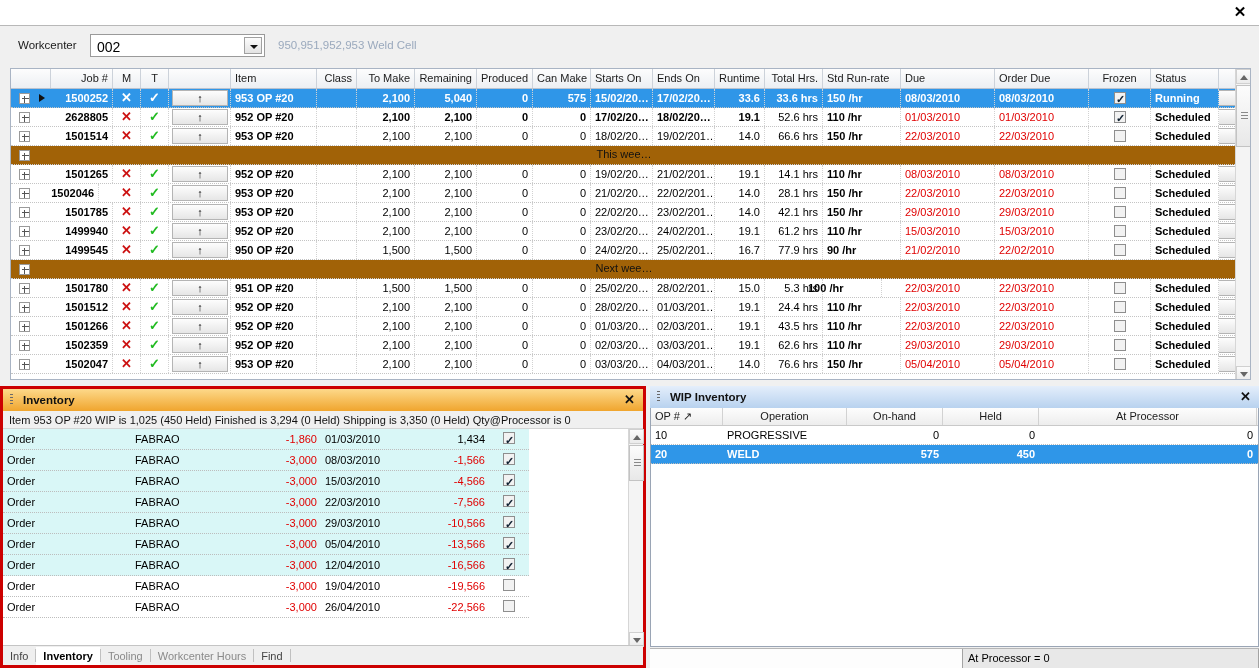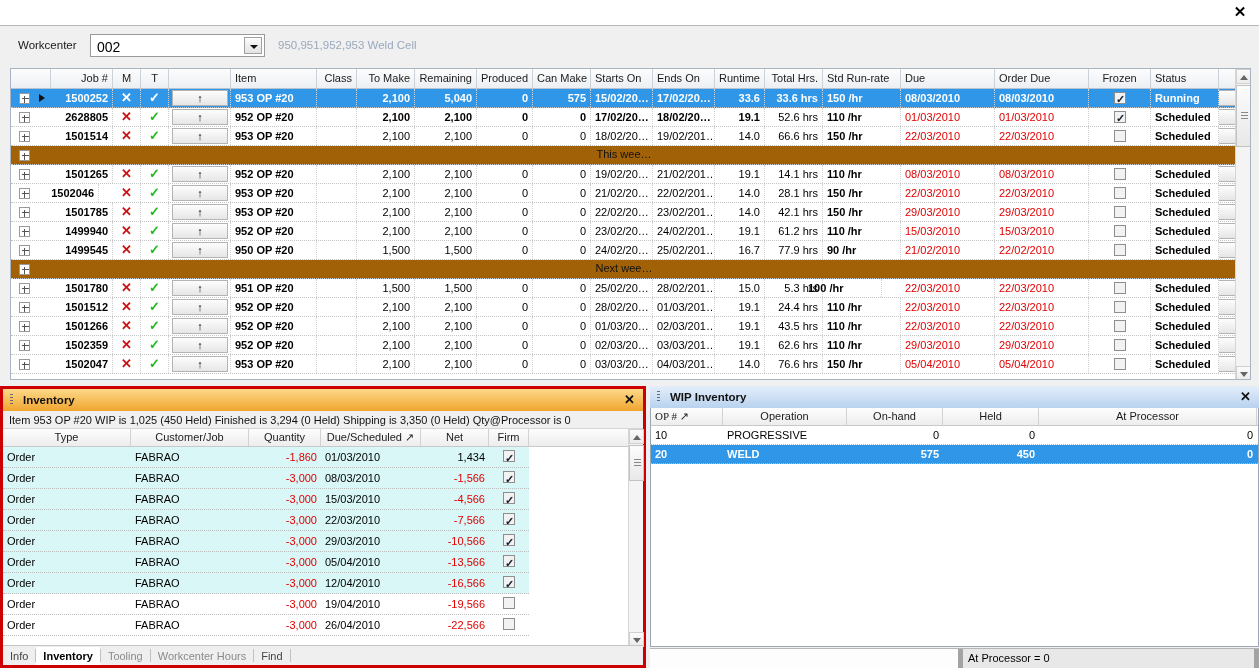--- a/index.html
+++ b/index.html
@@ -187,21 +187,21 @@
   .sg-row.selblue { background:#2f96e8; color:#fff; font-weight:bold; }
   .sg-row .gc { height:20px; line-height:20px; border-right:none; }
   .sg-row.selblue .gc { color:#fff; }
 
   .statusbar {
     position:absolute; left:0; bottom:0; height:20px; width:100%;
     background:#e8e8e8; border-top:1px solid #b6b6b6;
   }
   .sb-cell {
     position:absolute; top:0; height:19px; line-height:19px;
-    font-size:11px; padding-left:5px; border-right:5px solid #a3a3a3;
+    font-size:11px; padding-left:5px; border-right:1px solid #a3a3a3;
     background:#e8e8e8;
   }
   .sb-cell.white { background:#fdfdfd; }
 
   .tabs-bottom {
     position:absolute; left:0; bottom:0; height:20px; width:100%;
     background:#efefef; border-top:1px solid #c4c4c4;
     display:flex; align-items:center;
   }
   .btab { font-size:11px; padding:0 7px; line-height:18px; color:#8a8a8a; white-space:nowrap; }
@@ -652,28 +652,20 @@
   </div>
 
   <div class="panel-inv">
     <div class="pnl-title orange">
       <span class="pnl-grip"></span>
       <span>Inventory</span>
       <span class="pnl-x">✕</span>
     </div>
     <div class="inv-summary">Item 953 OP #20  WIP is 1,025 (450 Held)  Finished is 3,294 (0 Held)  Shipping is 3,350  (0 Held)  Qty@Processor is 0</div>
     <div class="sub-grid" style="height:218px;">
-      <div class="sg-head" id="inv-head" style="width:640px;">
-          <div class="hc c" style="left: 0px; width: 128px;">Type</div>
-          <div class="hc c" style="left: 128px; width: 118px;">Customer/Job</div>
-          <div class="hc c" style="left: 246px; width: 72px;">Quantity</div>
-          <div class="hc c" style="left: 318px; width: 100px;">Due/Scheduled ↗</div>
-          <div class="hc c" style="left: 418px; width: 68px;">Net</div>
-          <div class="hc c" style="left: 486px; width: 40px;">Firm</div>
-        </div>
       <div id="inv-body" style="position:relative;height:199px;background:#fff;">
           <div class="sg-row alt" style="top: 0px; width: 526px;">
             <div class="gc" style="left: 0px; width: 128px;">Order</div>
             <div class="gc" style="left: 128px; width: 118px;">FABRAO</div>
             <div class="gc r red" style="left: 246px; width: 72px;">-1,860</div>
             <div class="gc" style="left: 318px; width: 100px;">01/03/2010</div>
             <div class="gc r" style="left: 418px; width: 68px;">1,434</div>
             <div class="gc c" style="left: 486px; width: 40px;">
               <div class="cbx on" style="left: 14px;"></div>
             </div>
@@ -786,21 +778,21 @@
   </div>
 
   <div class="panel-wip">
     <div class="pnl-title blue">
       <span class="pnl-grip"></span>
       <span>WIP Inventory</span>
       <span class="pnl-x">✕</span>
     </div>
     <div class="sub-grid" style="height:239px;border:1px solid #9aa5b5;border-top:none;">
       <div class="sg-head" id="wip-head" style="width:607px;">
-          <div class="hc" style="left: 0px; width: 72px; font-family: Liberation Serif, serif;">OP #  ↗</div>
+          <div class="hc" style="left: 0px; width: 72px;">OP #  ↗</div>
           <div class="hc c" style="left: 72px; width: 124px;">Operation</div>
           <div class="hc c" style="left: 196px; width: 96px;">On-hand</div>
           <div class="hc c" style="left: 292px; width: 96px;">Held</div>
           <div class="hc c" style="left: 388px; width: 218px;">At Processor</div>
         </div>
       <div id="wip-body" style="position:relative;height:220px;background:#fff;">
           <div class="sg-row" style="top: 0px; width: 607px; height: 19px;">
             <div class="gc" style="left: 0px; width: 72px; height: 18px; line-height: 18px;">10</div>
             <div class="gc" style="left: 72px; width: 124px; height: 18px; line-height: 18px;">PROGRESSIVE</div>
             <div class="gc r" style="left: 196px; width: 96px; height: 18px; line-height: 18px;">0</div>

